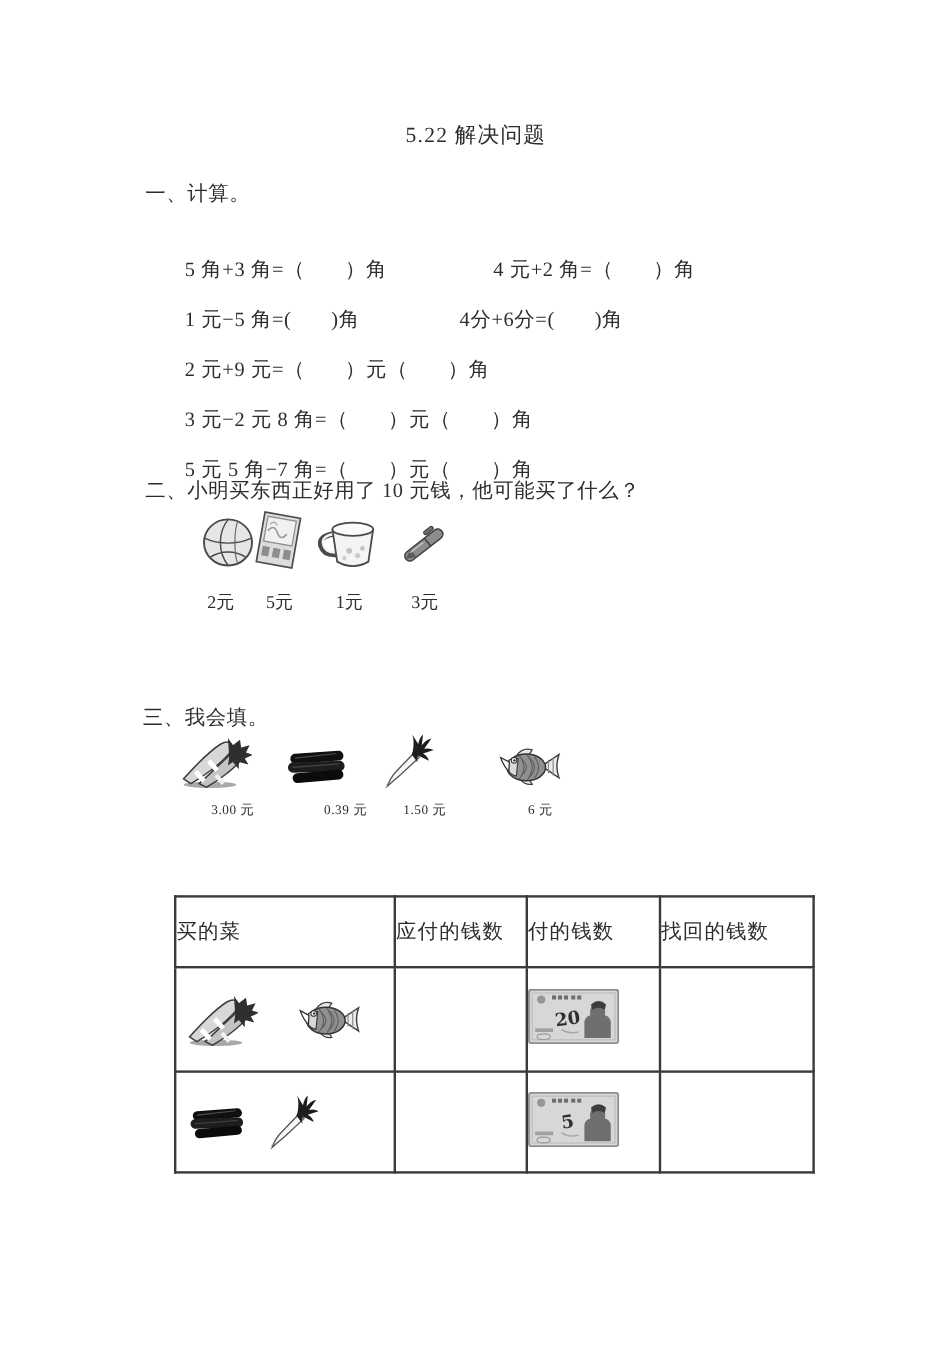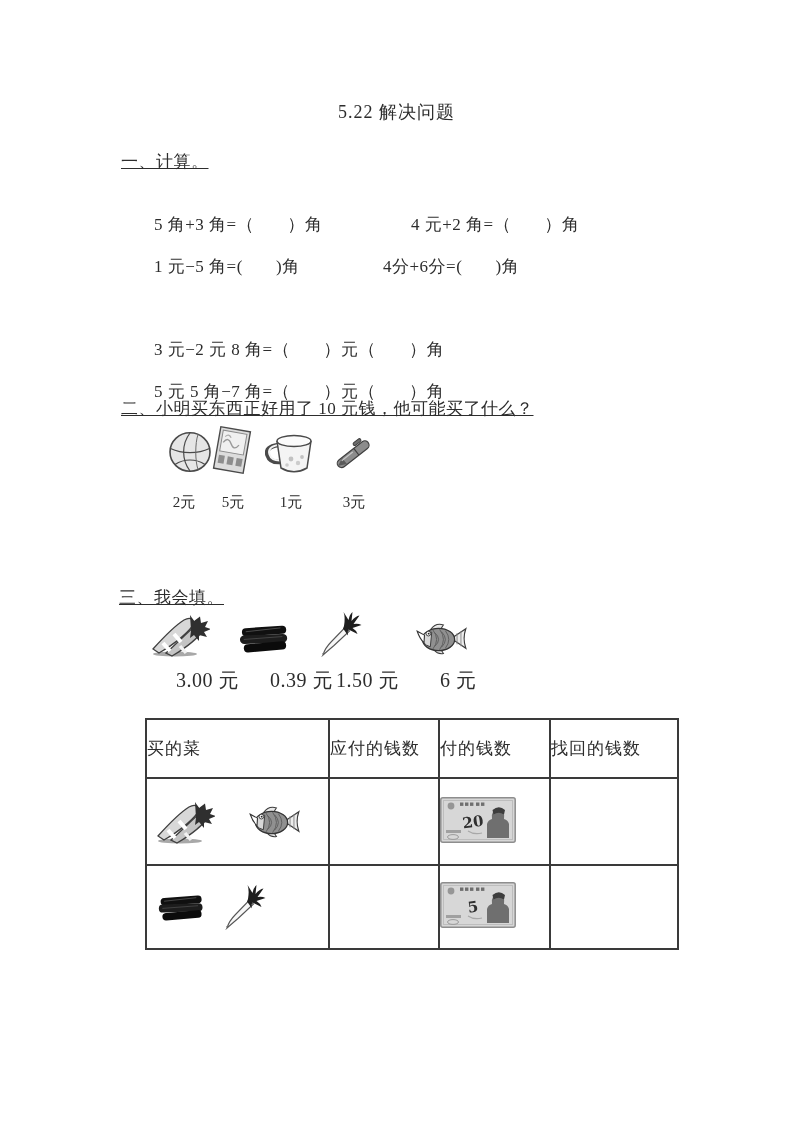--- a/index.html
+++ b/index.html
@@ -5,28 +5,28 @@
   html,body { margin:0; padding:0; background:#ffffff; }
   .page {
     position:relative; width:780px; height:1122px; background:#ffffff;
     font-family:"Liberation Serif","DejaVu Serif",serif; color:#2d2d2d;
     overflow:hidden;
   }
   .title {
     position:absolute; top:100px; left:0; width:793px; text-align:center;
     font-size:18px; letter-spacing:1px;
   }
-  .sec-heading { position:absolute; font-size:17px; letter-spacing:0.5px;text-decoration:underline; }
+  .sec-heading { position:absolute; font-size:17px; letter-spacing:0.5px; }
   .eq { position:absolute; font-size:17px; white-space:pre; letter-spacing:0.5px;margin-top:24px; }
   .item-box { position:absolute; display:flex; align-items:flex-end; justify-content:center; }
   .item-label { position:absolute; width:46px; text-align:center; font-size:15px;margin-top:21px; }
   .good-icon { position:absolute; }
-  .good-price { position:absolute; font-size:20px; letter-spacing:0.5px; white-space:pre; }
+  .good-price { position:absolute; font-size:11px; letter-spacing:0.5px; white-space:pre; }
   table.fill-table {
-    position:absolute; left:145px; top:718px;
+    position:absolute; left:145px; top:746px;
     border-collapse:collapse; table-layout:fixed;padding-left:16px;
   }
   table.fill-table td, table.fill-table th {
     border:2px solid #3a3a3a; padding:0; vertical-align:middle;
     font-weight:normal; text-align:left;
   }
   th.hdr { font-size:17px; padding-left:9px; letter-spacing:1px; }
   td.veg-cell { }
   .veg-wrap { display:flex; align-items:center; padding-left:8px; }
   td.bill-cell { text-align:center; }
@@ -128,20 +128,21 @@
 
 <div class="page">
 
   <div class="title">5.22 解决问题</div>
 
   <div class="sec-heading" style="left:121px; top:150px">一、计算。</div>
   <span class="eq" style="left:154px; top:189px">5 角+3 角=（       ）角</span>
   <span class="eq" style="left:411px; top:189px">4 元+2 角=（       ）角</span>
   <span class="eq" style="left:154px; top:231px">1 元−5 角=(       )角</span>
   <span class="eq" style="left:383px; top:231px">4分+6分=(       )角</span>
+  <span class="eq" style="left:154px; top:272px">2 元+9 元=（       ）元（       ）角</span>
   <span class="eq" style="left:154px; top:314px">3 元−2 元 8 角=（       ）元（       ）角</span>
   <span class="eq" style="left:154px; top:356px">5 元 5 角−7 角=（       ）元（       ）角</span>
 
   <div class="sec-heading" style="left:121px; top:397px">二、小明买东西正好用了 10 元钱，他可能买了什么？</div>
 
   <div class="item-box" style="left:168px; top:431px; width:44px; height:42px">
     <svg width="44" height="42">
         <use href="#sym-basketball"></use>
       </svg>
   </div>

